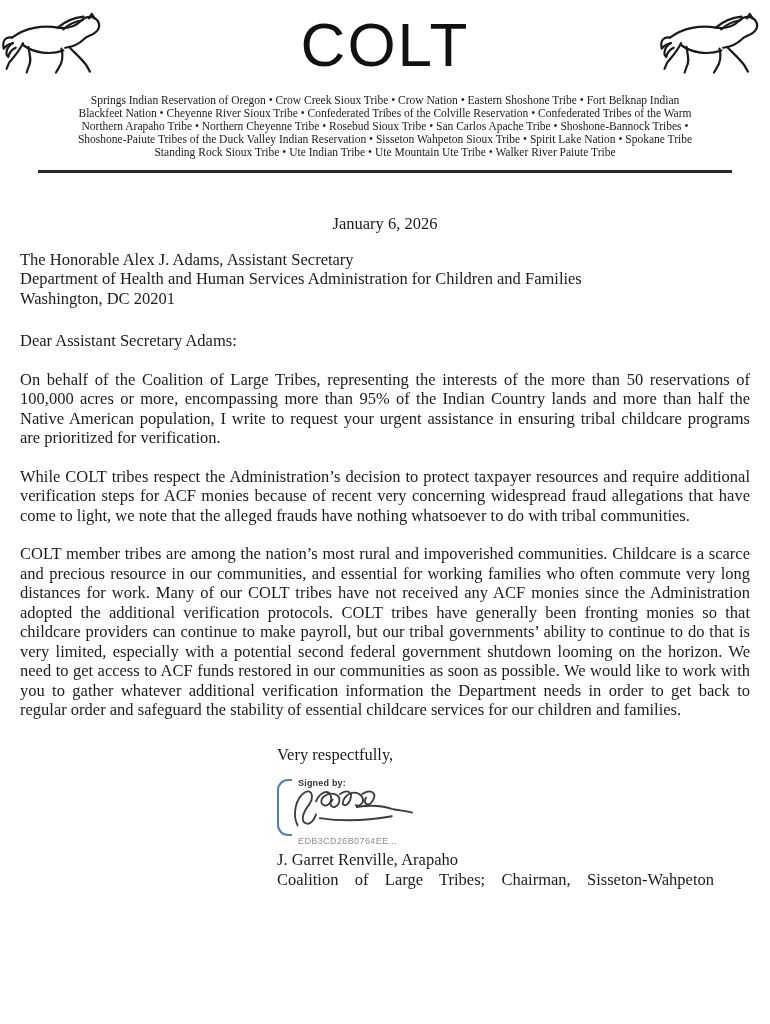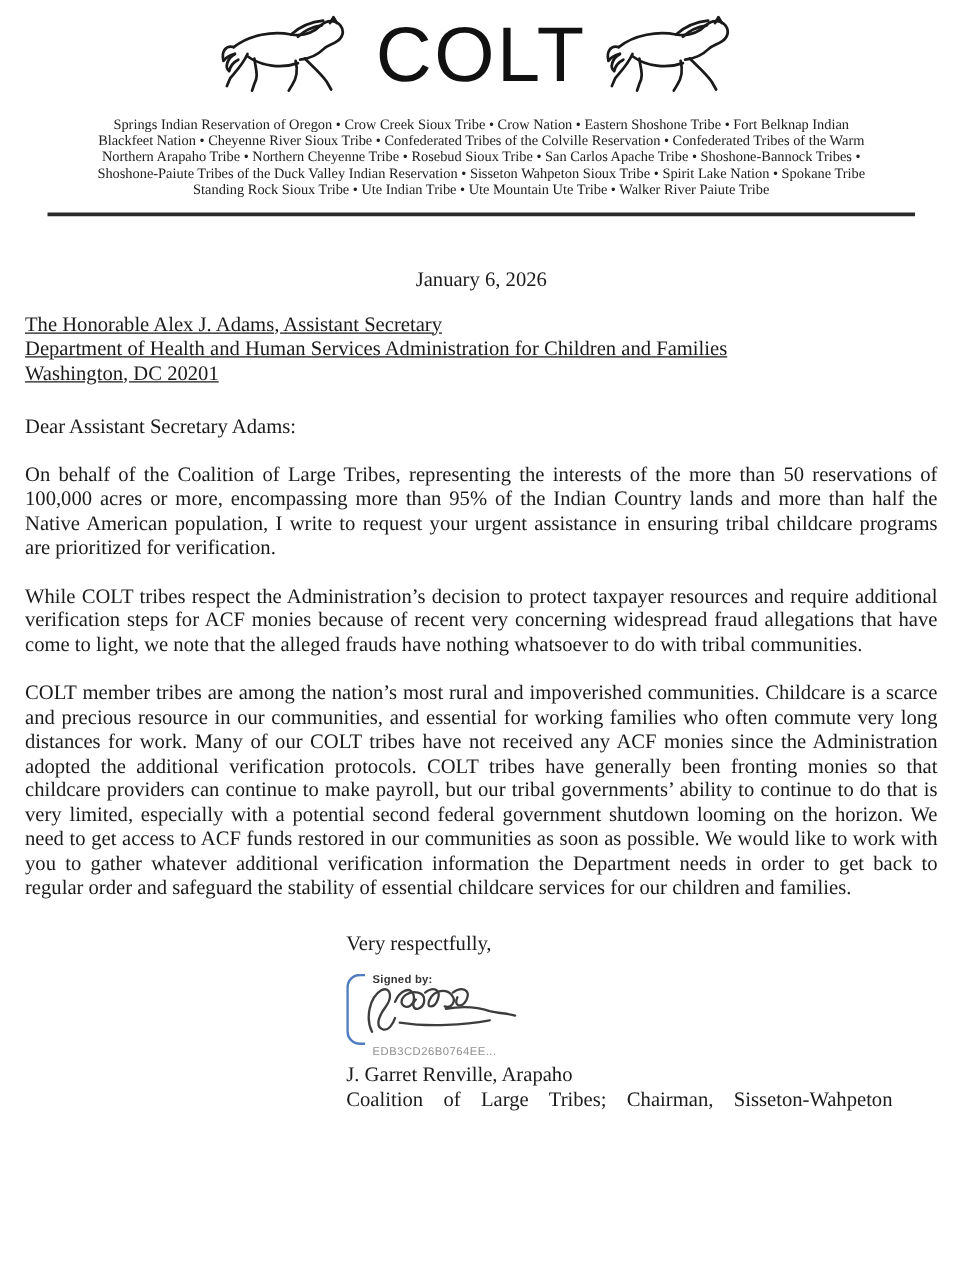--- a/index.html
+++ b/index.html
@@ -10,21 +10,21 @@
     height: 1024px;
     background: #ffffff;
     font-family: "Liberation Serif", serif;
     color: #1b1b1b;
     overflow: hidden;
   }
   
   .letterhead { text-align: center; padding-top: 10px; }
   .logo-row {
     display: flex;
-    justify-content: center;
+    justify-content: space-between;
     align-items: center;
     height: 70px;
     gap: 10px;
   }
   .horse { display: inline-flex; width: 112px; height: 66px; }
   .horse svg { width: 100%; height: 100%; }
   .org-acronym {
     font-family: "Liberation Sans", sans-serif;
     font-size: 62px;
     font-weight: 400;
@@ -52,21 +52,21 @@
     background: #2a2a2a;
     margin: 11px 38px 0;
   }
   
   .letter-body {
     margin: 0 20px;
     font-size: 16.5px;
     line-height: 19.5px;
   }
   .date { text-align: center; margin-top: 41px; }
-  .recipient { margin-top: 16px; text-decoration: underline; }
+  .recipient { margin-top: 16px; }
   .salutation { margin-top: 23px; }
   .para { text-align: justify; margin: 19px 0 0 0; }
   
   .closing-block { margin-top: 25px; margin-left: 257px; }
   .docusign { position: relative; width: 260px; height: 74px; margin-top: 7px; }
   .ds-bracket {
     position: absolute;
     left: 0; top: 8px;
     width: 15px; height: 57px;
     border: 2px solid #4f7dc2;

